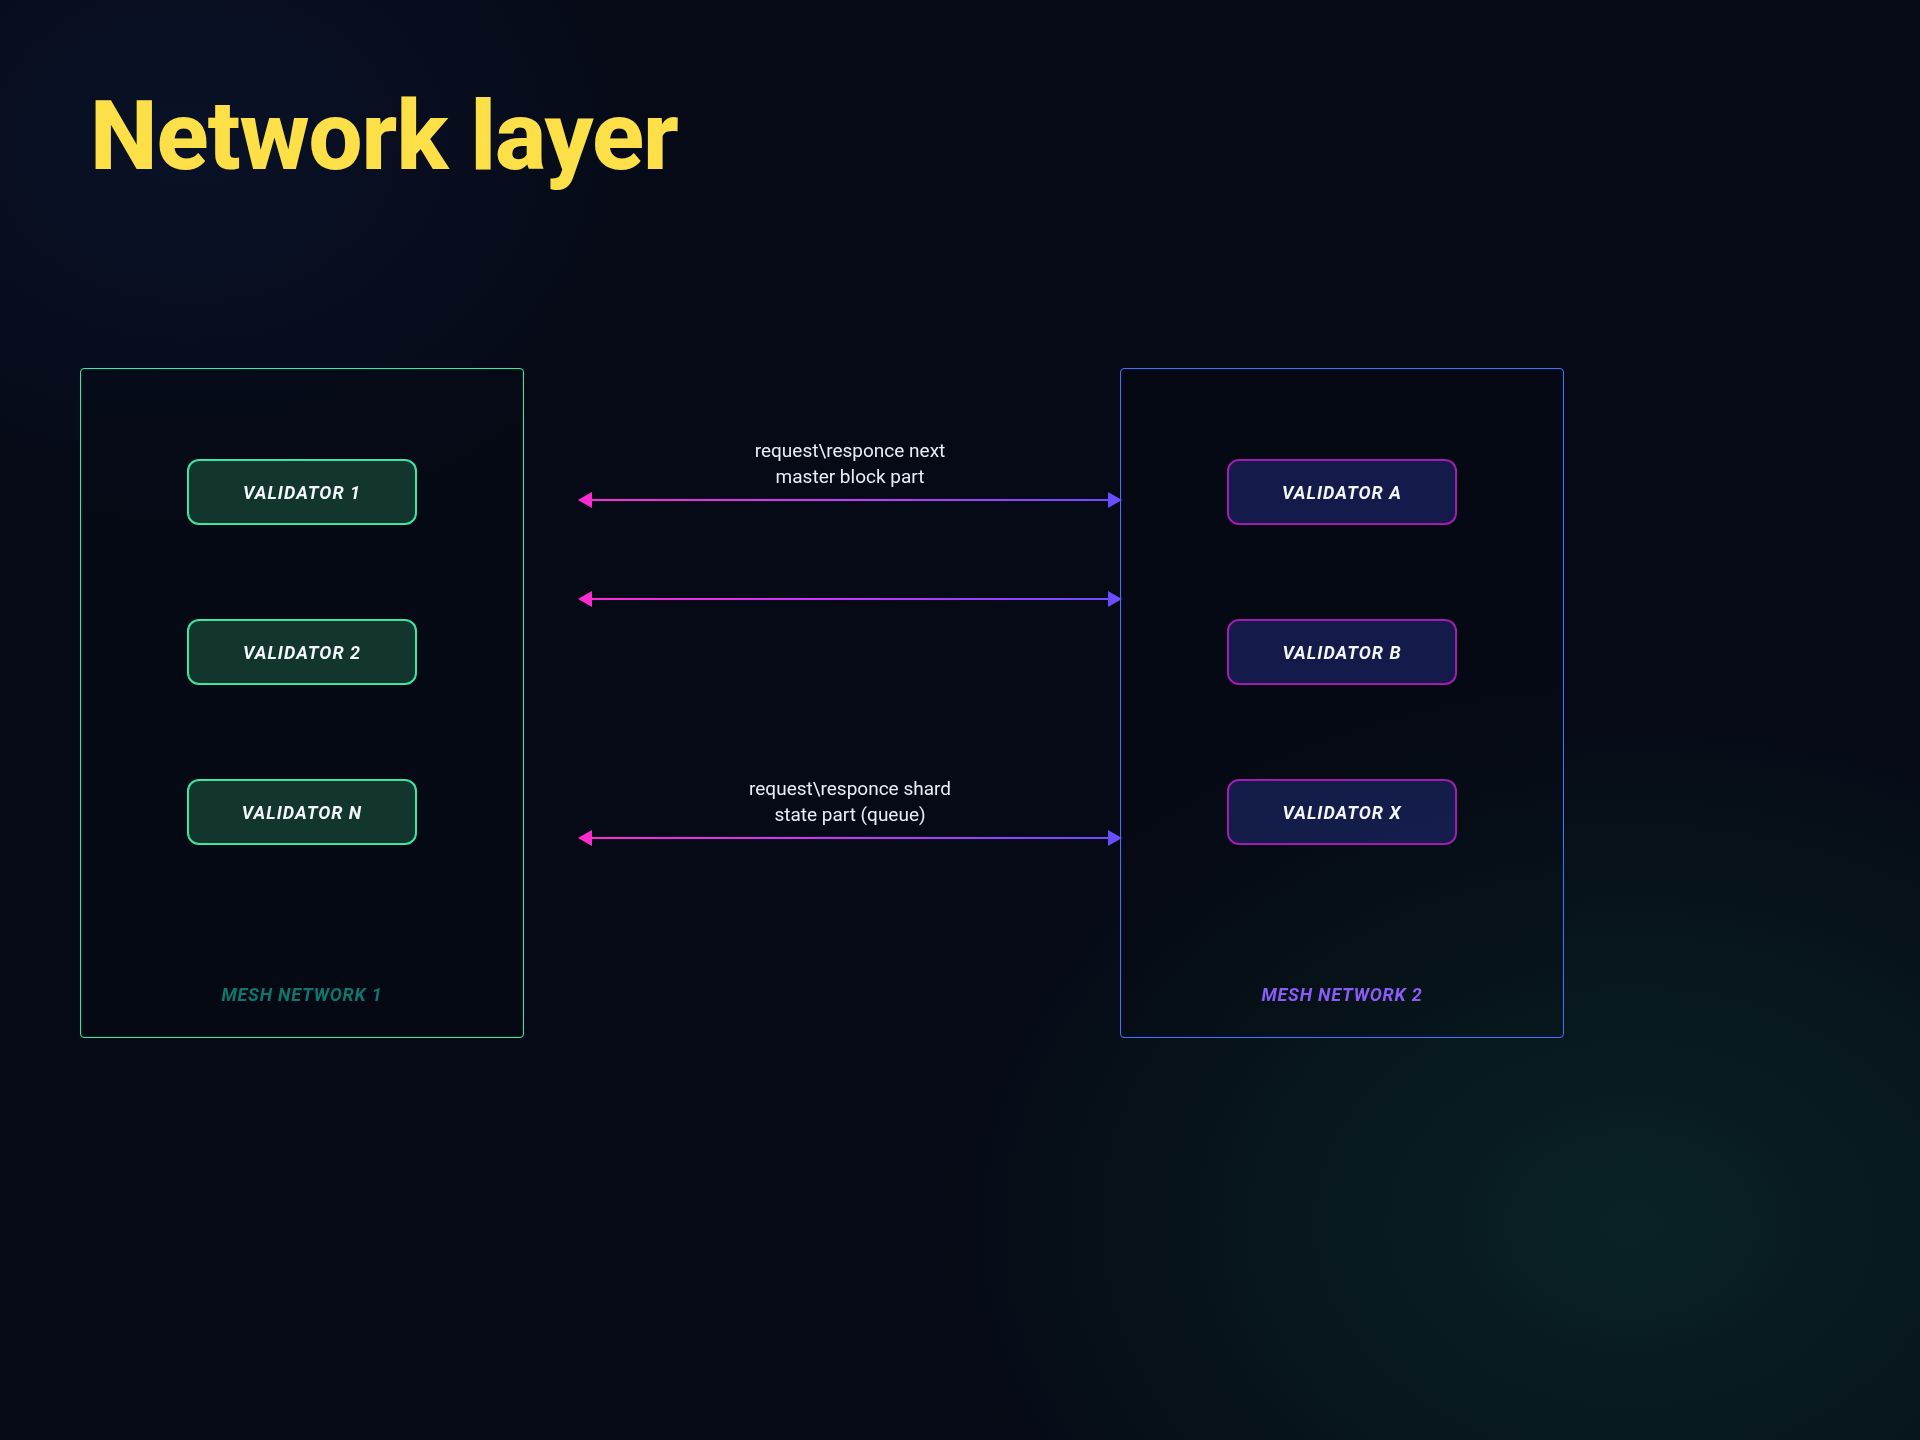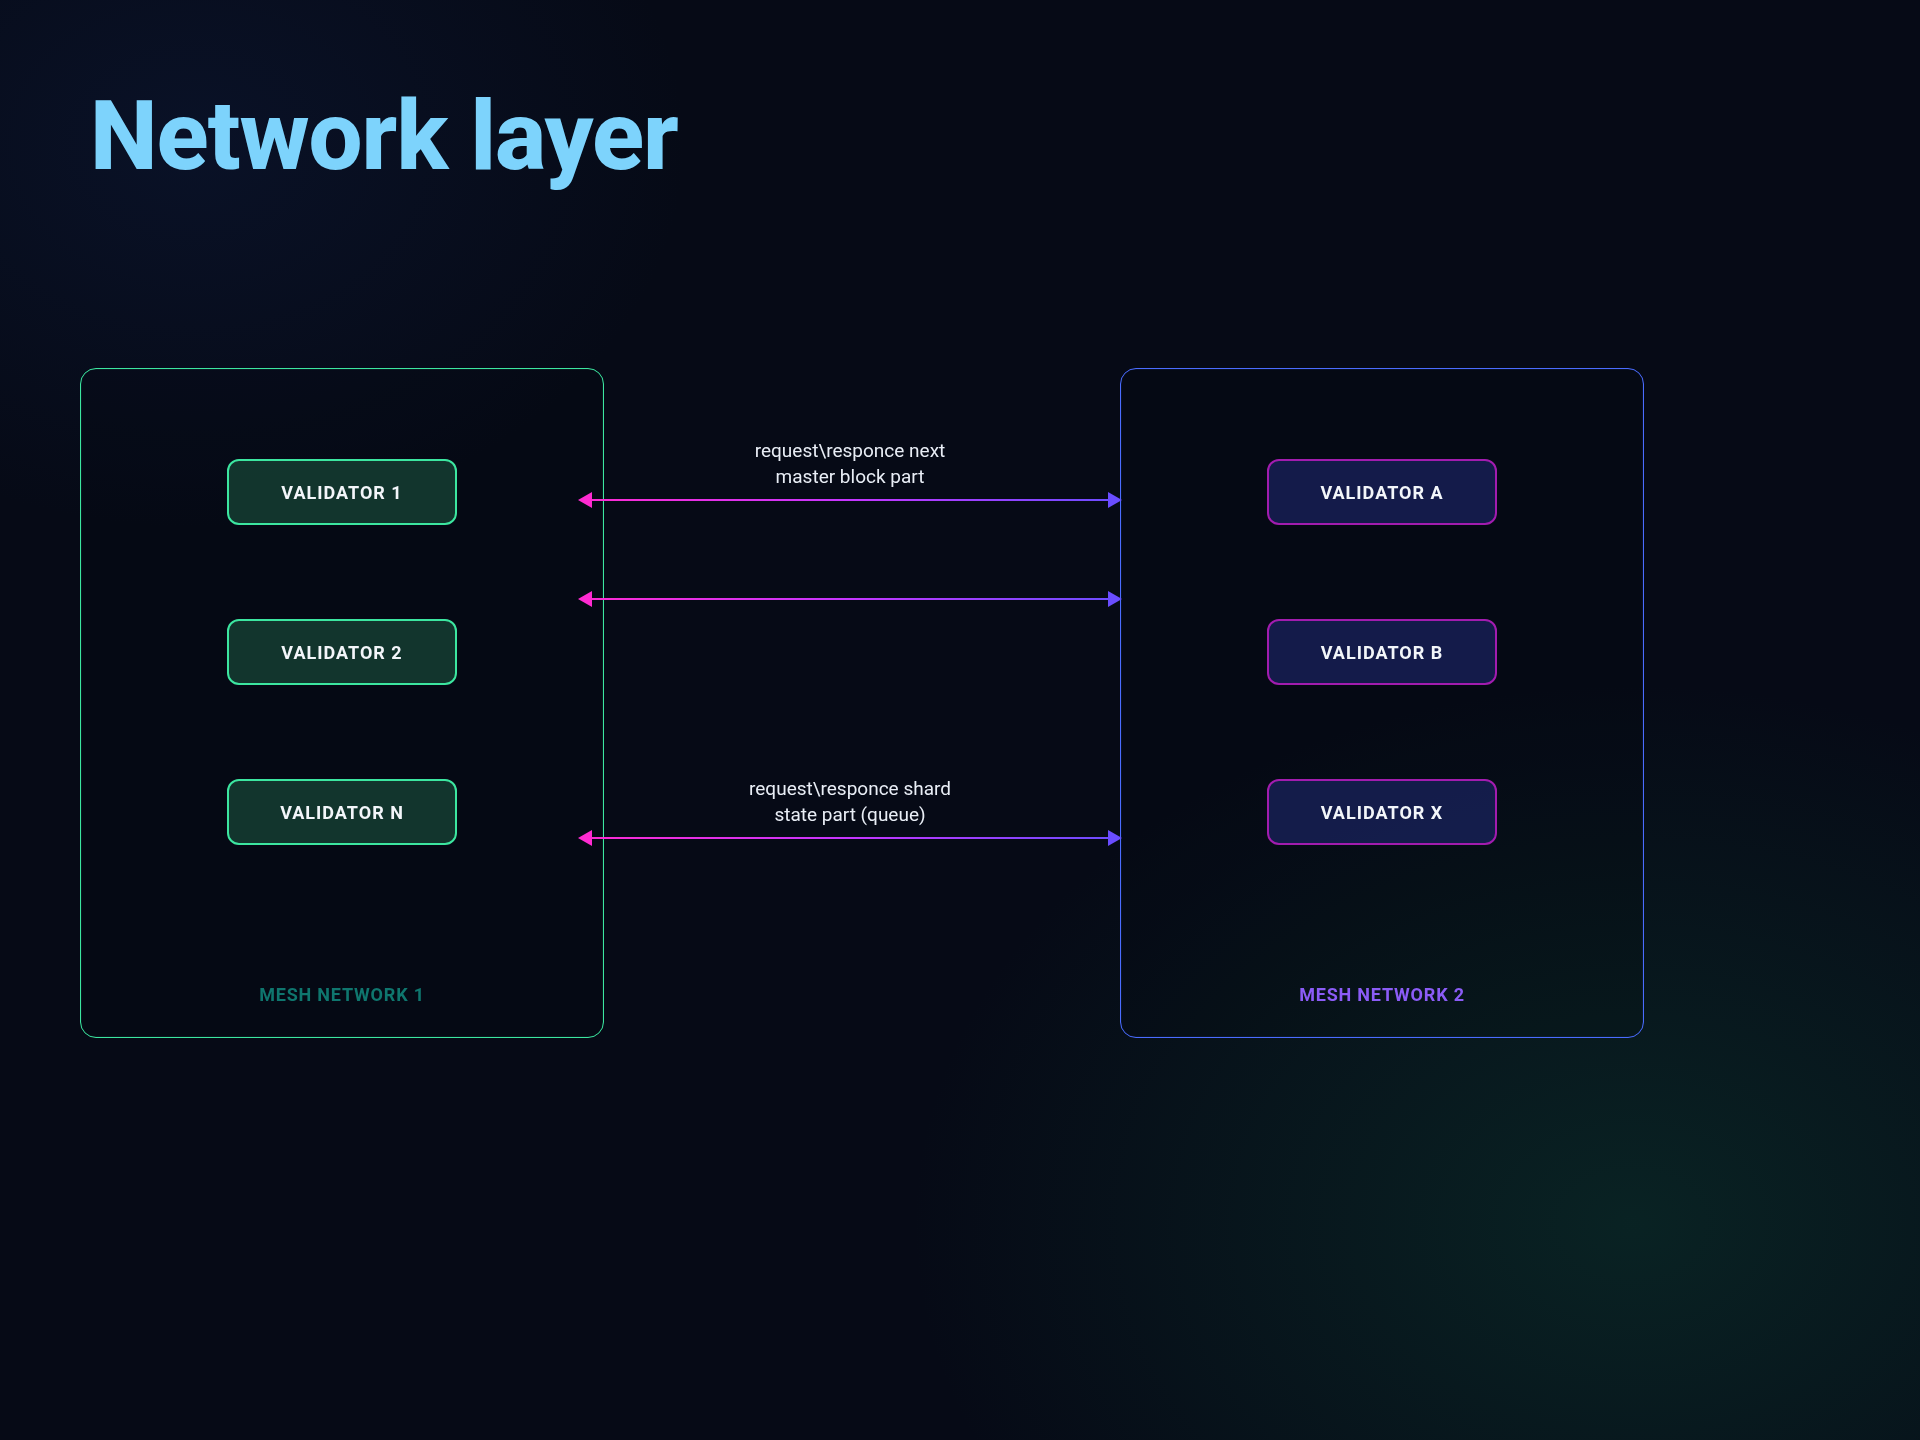--- a/index.html
+++ b/index.html
@@ -12,33 +12,34 @@
     color: #fff;
     position: relative;
   }
   .title {
     position: absolute;
     left: 90px;
     top: 80px;
     font-size: 96px;
     font-weight: 800;
     letter-spacing: -1px;
-    color: #7dd3fc;
+    color: #fde047;
   }
   .mesh-panel {
     position: absolute;
-    width: 524px;
+    width: 444px;
     height: 670px;
-    border-radius: 16px;
+    border-radius: 4px;
     background: rgba(0,0,0,0.08);
     box-sizing: border-box;
     padding: 90px 0 0 0;
     display: flex;
     flex-direction: column;
     align-items: center;
+    font-style: italic;
   }
   .mesh-panel.green {
     left: 80px;
     top: 368px;
     border: 1.5px solid #3ce6a0;
     box-shadow: inset 0 0 0 0.5px rgba(60,230,160,0.15);
   }
   .mesh-panel.blue {
     left: 1120px;
     top: 368px;

